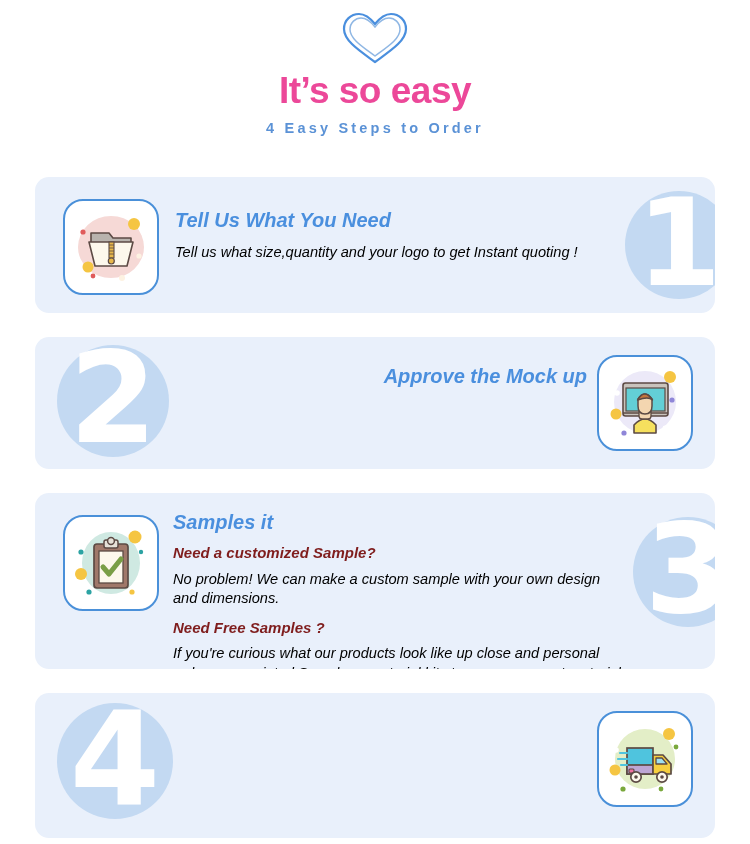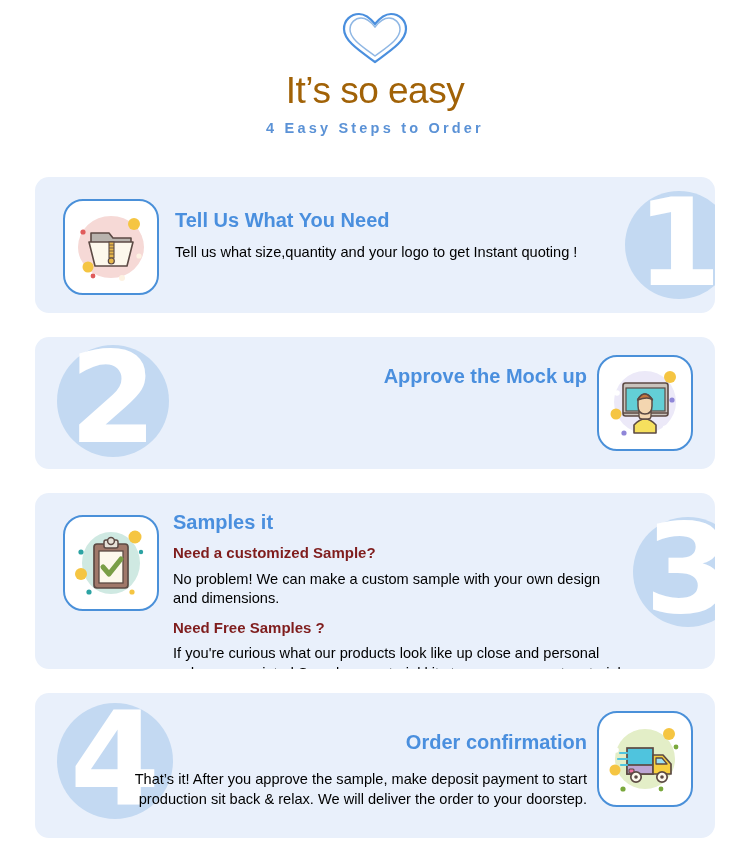--- a/index.html
+++ b/index.html
@@ -31,23 +31,23 @@
   .heart-wrap {
     position: absolute;
     top: 10px; left: 50%;
     transform: translateX(-50%);
     width: 74px; height: 56px;
   }
   .title {
     position: absolute;
     top: 72px; left: 0; width: 750px;
     font-size: 37px;
-    font-weight: normal;
+    font-weight: bold;
     letter-spacing: -0.5px;
-    color: #a16207;
+    color: #ec4899;
     line-height: 1;
   }
   .subtitle {
     position: absolute;
     top: 120px; left: 0; width: 750px;
     font-size: 14.5px;
     font-weight: bold;
     letter-spacing: 3.2px;
     color: #5b92d6;
   }
@@ -99,21 +99,21 @@
     border: 2px solid #4a90d9;
     border-radius: 20px;
     overflow: hidden;
   }
   #card-1 .icon-tile { left: 28px;  top: 22px; }
   #card-2 .icon-tile { left: 562px; top: 18px; }
   #card-3 .icon-tile { left: 28px;  top: 22px; }
   #card-4 .icon-tile { left: 562px; top: 18px; }
 
   
-  .text-block { position: absolute; }
+  .text-block { position: absolute; font-style: italic; }
   .c-title {
     color: #4a8fde;
     font-size: 20px;
     font-weight: bold;
     line-height: 1.15;
     margin: 0;
   }
   .c-body {
     color: #000000;
     font-size: 14.6px;
@@ -273,19 +273,15 @@
         <path d="M57 45 h6 l5 6 h-11 Z" fill="#9fe0ef" stroke="#5c4a44" stroke-width="1.3" stroke-linejoin="round"></path>
         <rect x="30" y="56" width="5" height="4" rx="1" fill="#ef6f9e" stroke="#5c4a44" stroke-width="1.1"></rect>
         <path d="M21 40 h7 M19 46 h9 M22 52 h6" stroke="#4fc4de" stroke-width="2.2" stroke-linecap="round"></path>
         <circle cx="37" cy="64" r="5.2" fill="#fdf8ec" stroke="#5c4a44" stroke-width="1.7"></circle>
         <circle cx="37" cy="64" r="1.8" fill="#5c4a44"></circle>
         <circle cx="63" cy="64" r="5.2" fill="#fdf8ec" stroke="#5c4a44" stroke-width="1.7"></circle>
         <circle cx="63" cy="64" r="1.8" fill="#5c4a44"></circle>
       </svg>
     </div>
 
-    <div class="text-block">
-      <p class="c-title">Order confirmation</p>
-      <p class="c-body">That’s it! After you approve the sample, make deposit payment to start production sit back &amp; relax. We will deliver the order to your doorstep.</p>
-    </div>
   </div>
 
 </div>
 
 </body></html>

